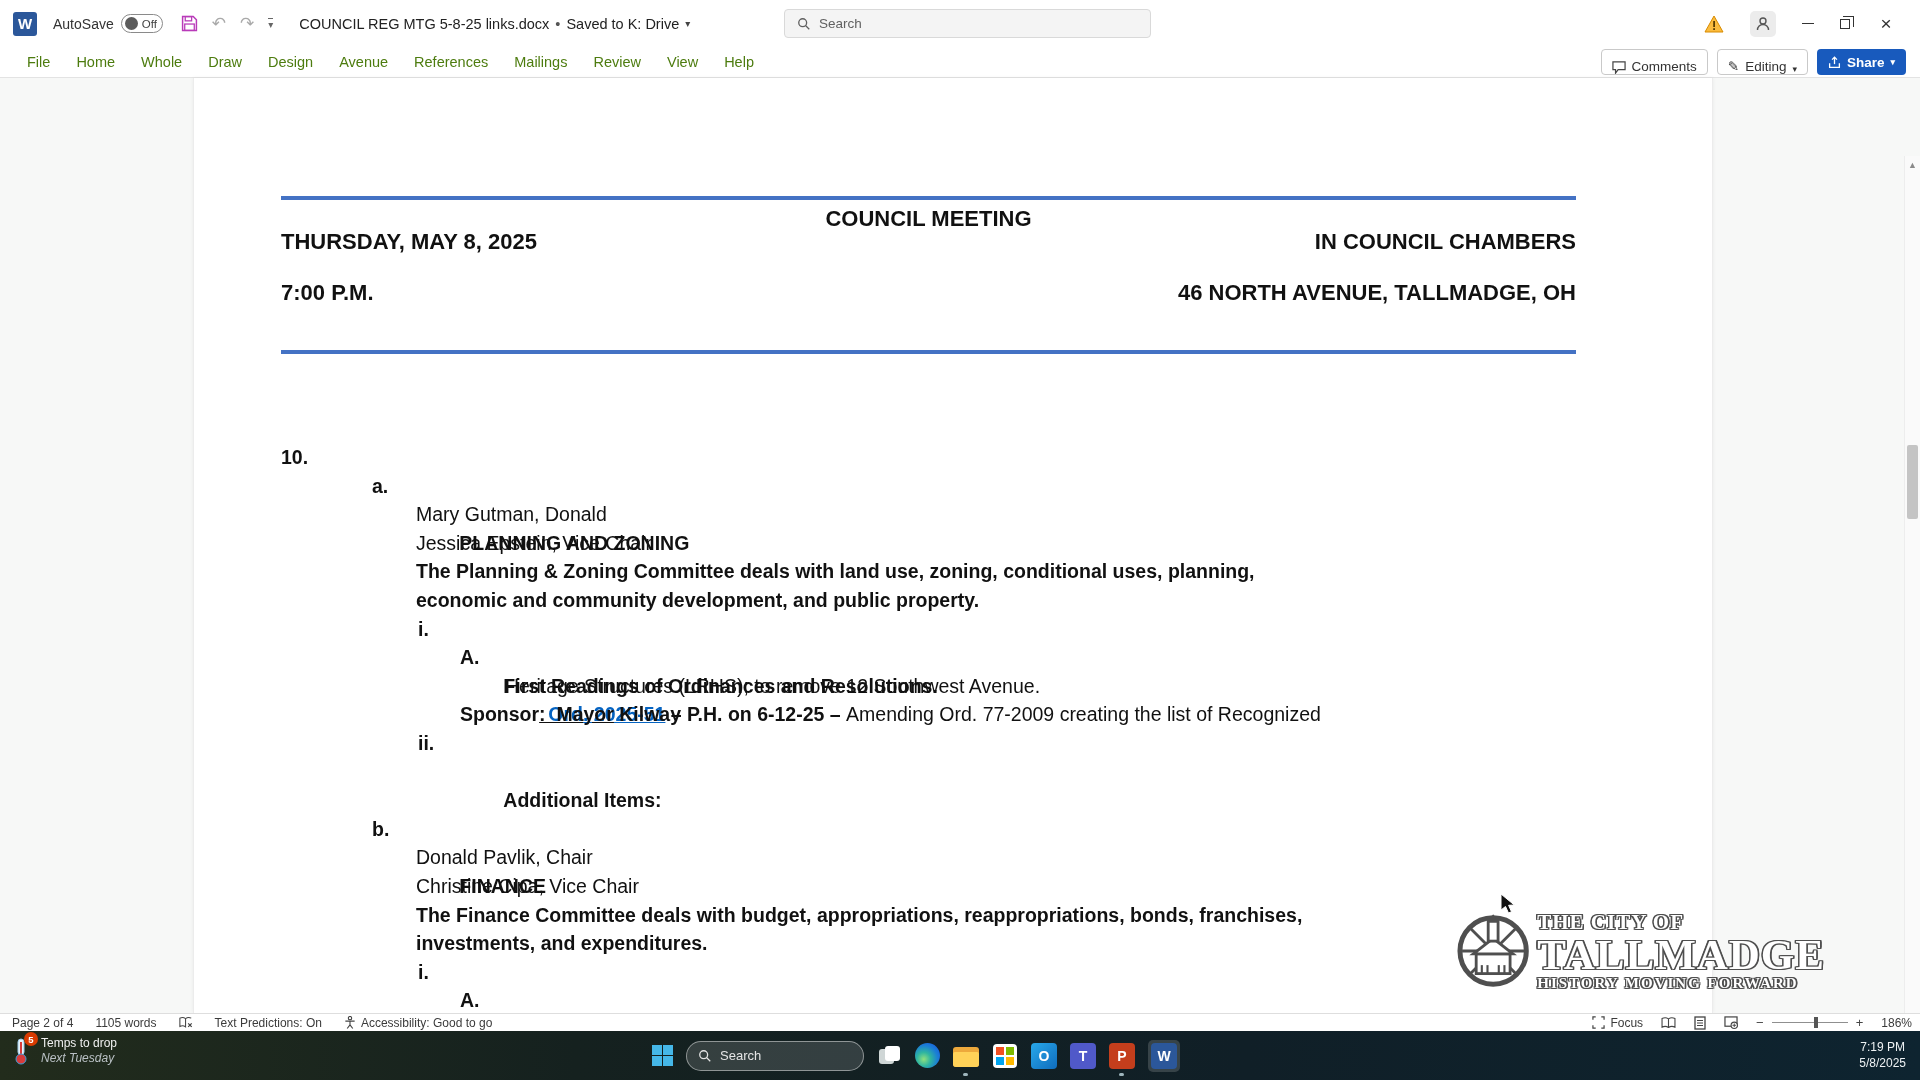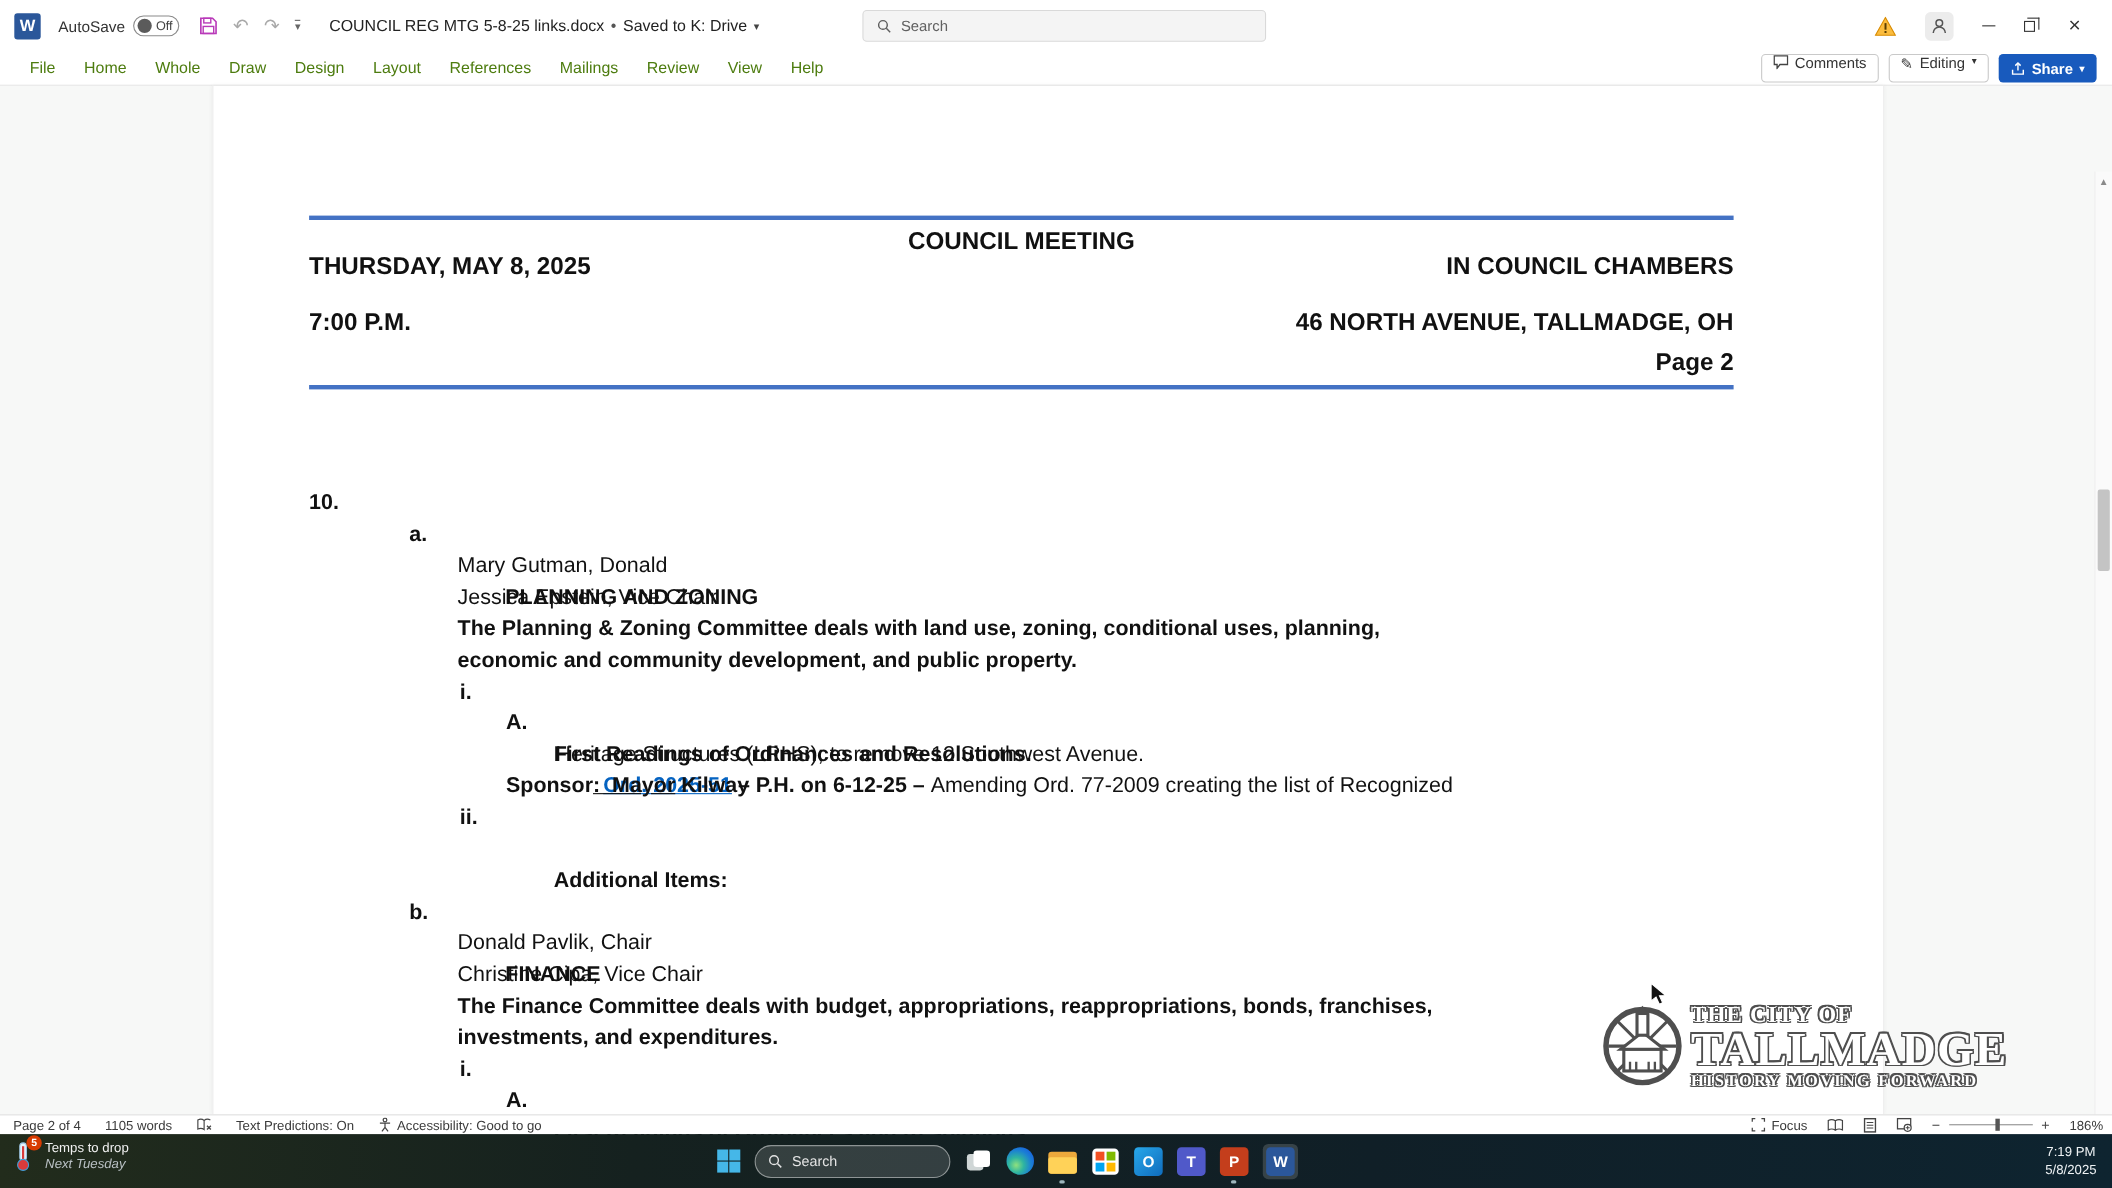--- a/index.html
+++ b/index.html
@@ -37,21 +37,21 @@
   .person-badge { width:26px; height:26px; border-radius:5px; background:#ececec; display:flex;
     align-items:center; justify-content:center; }
 
   
   .tabsrow { position:absolute; left:0; top:47px; width:1920px; height:31px; background:#fff;
     border-bottom:1px solid #e3e3e3; display:flex; align-items:center; }
   .rtab { font-size:14.5px; color:#4d7c0f; padding:0 13px; }
   .rtab:first-child { margin-left:14px; }
   .ribbon-right { position:absolute; right:14px; top:2px; display:flex; gap:9px; align-items:center; }
   .pill-btn { height:26px; border:1px solid #c9c9c9; border-radius:4px; background:#fff; display:flex;
-    align-items:flex-start; gap:6px; padding:0 10px; font-size:13.5px; color:#333; }
+    align-items:flex-end; gap:6px; padding:0 10px; font-size:13.5px; color:#333; }
   .share-btn { height:26px; border-radius:4px; background:#185abd; color:#fff; display:flex;
     align-items:center; gap:6px; padding:0 11px; font-size:13.5px; font-weight:bold; }
   .chev-sm { font-size:9px; }
 
   
   .doc-area { position:absolute; left:0; top:78px; width:1920px; height:935px; background:#f7f8f7; }
   .page { position:absolute; left:193px; top:0; width:1520px; height:935px; background:#fff;
     border-left:1px solid #ececec; border-right:1px solid #ececec; box-shadow:0 0 4px rgba(0,0,0,.06); }
   .rule { position:absolute; left:87px; width:1295px; height:3.5px; background:#4472c4; }
   .hdr-title { position:absolute; left:87px; top:128px; width:1295px; text-align:center;
@@ -189,21 +189,21 @@
     <span class="win-ctl" style="font-size:19px">×</span>
   </div>
 </div>
 
 <div class="tabsrow">
   <span class="rtab">File</span>
   <span class="rtab">Home</span>
   <span class="rtab">Whole</span>
   <span class="rtab">Draw</span>
   <span class="rtab">Design</span>
-  <span class="rtab">Layout</span>
+  <span class="rtab">Avenue</span>
   <span class="rtab">References</span>
   <span class="rtab">Mailings</span>
   <span class="rtab">Review</span>
   <span class="rtab">View</span>
   <span class="rtab">Help</span>
   <div class="ribbon-right">
     <div class="pill-btn">
       <svg width="14" height="13" viewBox="0 0 16 15">
         <path d="M1 1 h14 v9 h-8 l-3 4 v-4 h-3 z" fill="none" stroke="#444" stroke-width="1.4"></path>
       </svg>
@@ -231,24 +231,20 @@
 
     <div class="rule" style="top:118px"></div>
     <div class="hdr-title">COUNCIL MEETING</div>
     <div class="hdr-row" style="top:151px">
       <span>THURSDAY, MAY 8, 2025</span>
       <span>IN COUNCIL CHAMBERS</span>
     </div>
     <div class="hdr-row" style="top:202px">
       <span>7:00 P.M.</span>
       <span>46 NORTH AVENUE, TALLMADGE, OH</span>
-    </div>
-    <div class="hdr-row" style="top:238px">
-      <span></span>
-      <span>Page 2</span>
     </div>
     <div class="rule" style="top:272px"></div>
 
     <div class="docbody">
       <div class="dl b">
         <span class="lb" style="left:0">10.</span>
       </div>
       <div class="dl b">
         <span class="lb" style="left:91px">a.</span>
         <span class="tx" style="padding-left:135px; display:inline-block">PLANNING AND ZONING</span>

